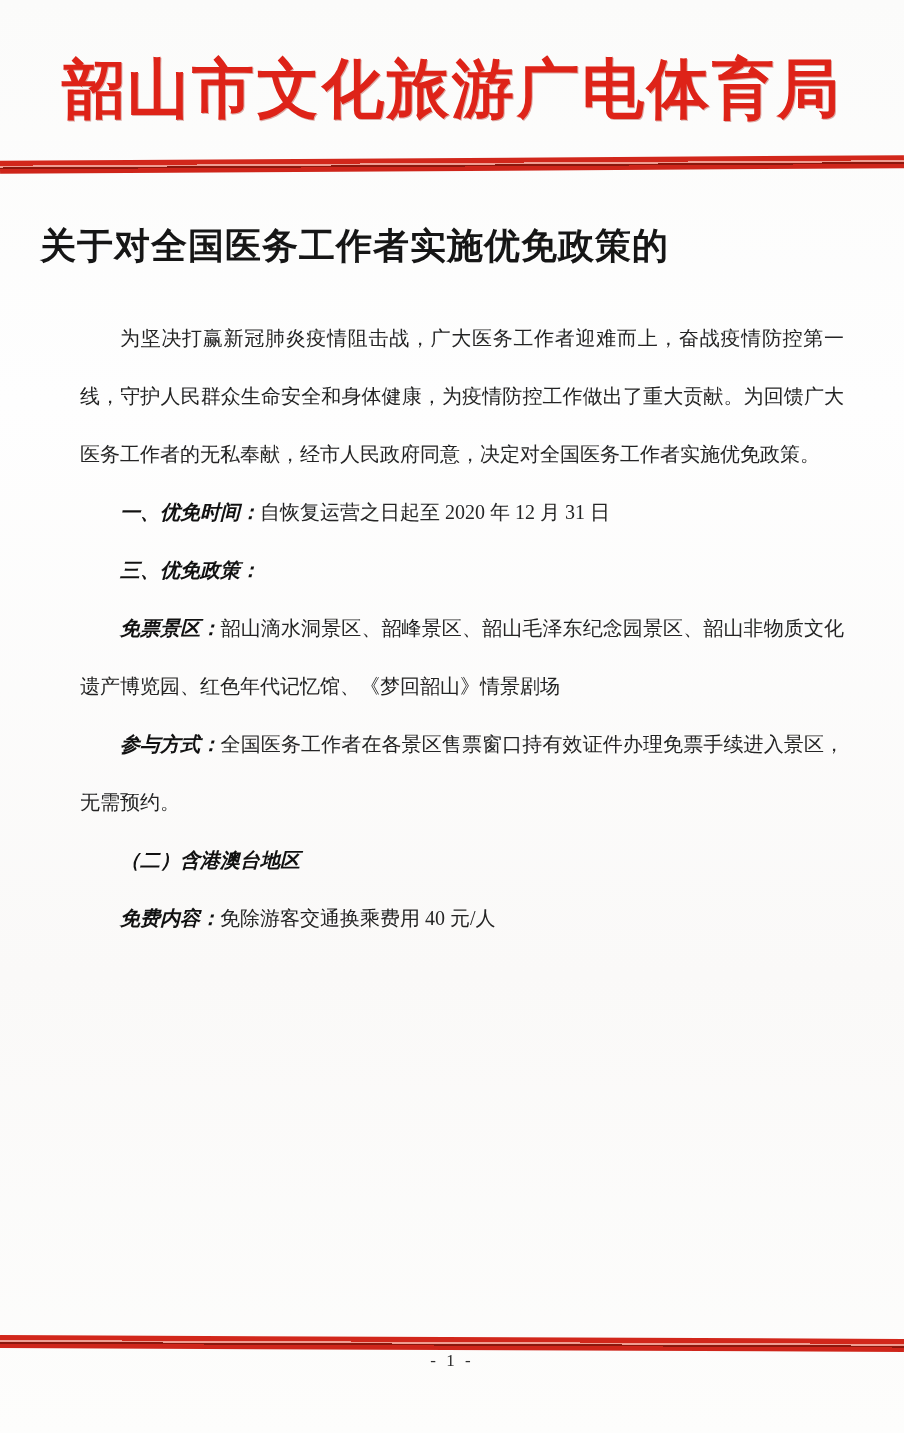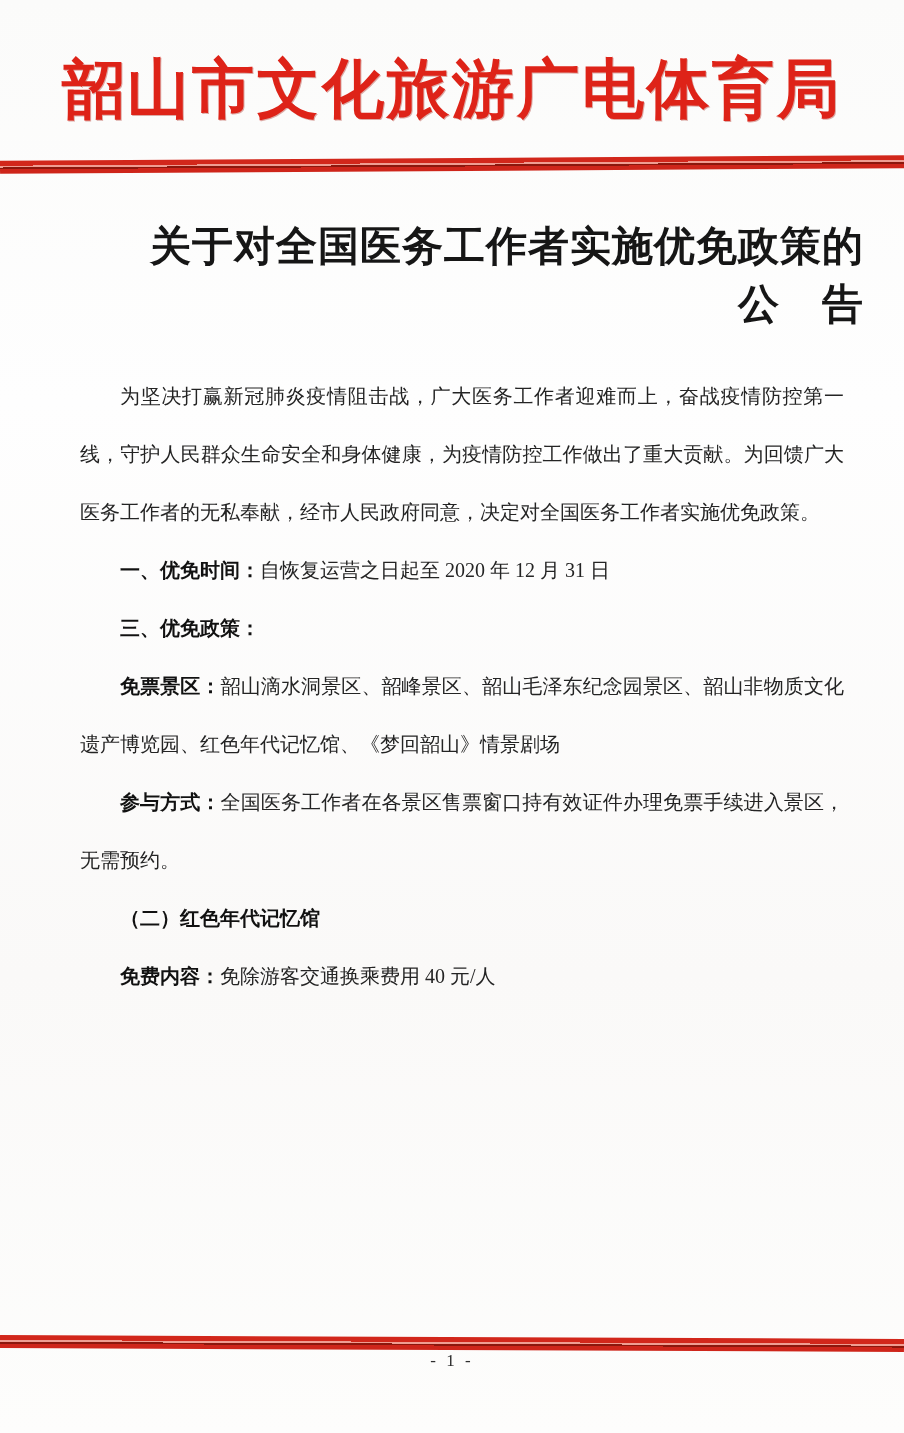--- a/index.html
+++ b/index.html
@@ -43,41 +43,42 @@
     transform: rotate(-0.35deg);
   }
   .rule-bottom {
     position: absolute;
     left: 0;
     top: 1337px;
     transform: rotate(0.25deg);
   }
   .doc-title {
     margin: 46px 40px 0 40px;
-    text-align: right;
-    font-size: 41px;
+    text-align: left;
+    font-size: 36px;
     line-height: 58px;
     font-weight: bold;
     letter-spacing: 1px;
     color: #161616;
   }
   .body-text {
     margin: 34px 60px 0 80px;
     font-size: 20px;
     line-height: 58px;
     text-align: justify;
     color: #242424;
   }
   .body-text p {
     margin: 0;
     text-indent: 2em;
   }
   .lbl {
     font-weight: bold;
     color: #111111;
+    font-style: italic;
   }
   .page-number {
     position: absolute;
     top: 1351px;
     left: 0;
     width: 100%;
     text-align: center;
     font-size: 17px;
     letter-spacing: 3px;
     color: #2f2f2f;
@@ -87,41 +88,40 @@
 <body>
 
 <div class="page">
 
   <h1 class="letterhead">韶山市文化旅游广电体育局</h1>
 
   <div class="rule rule-top"></div>
 
   <h2 class="doc-title">
     <span>关于对全国医务工作者实施优免政策的</span><br>
-    <span>公　告</span>
   </h2>
 
   <div class="body-text">
     <p>
       <span class="lbl"></span><span>为坚决打赢新冠肺炎疫情阻击战，广大医务工作者迎难而上，奋战疫情防控第一线，守护人民群众生命安全和身体健康，为疫情防控工作做出了重大贡献。为回馈广大医务工作者的无私奉献，经市人民政府同意，决定对全国医务工作者实施优免政策。</span>
     </p>
     <p>
       <span class="lbl">一、优免时间：</span><span>自恢复运营之日起至 2020 年 12 月 31 日</span>
     </p>
     <p>
       <span class="lbl">三、优免政策：</span><span></span>
     </p>
     <p>
       <span class="lbl">免票景区：</span><span>韶山滴水洞景区、韶峰景区、韶山毛泽东纪念园景区、韶山非物质文化遗产博览园、红色年代记忆馆、《梦回韶山》情景剧场</span>
     </p>
     <p>
       <span class="lbl">参与方式：</span><span>全国医务工作者在各景区售票窗口持有效证件办理免票手续进入景区，无需预约。</span>
     </p>
     <p>
-      <span class="lbl">（二）红色年代记忆馆</span><span></span>
+      <span class="lbl">（二）含港澳台地区</span><span></span>
     </p>
     <p>
       <span class="lbl">免费内容：</span><span>免除游客交通换乘费用 40 元/人</span>
     </p>
   </div>
 
   <div class="rule rule-bottom"></div>
 
   <div class="page-number">- 1 -</div>
 

